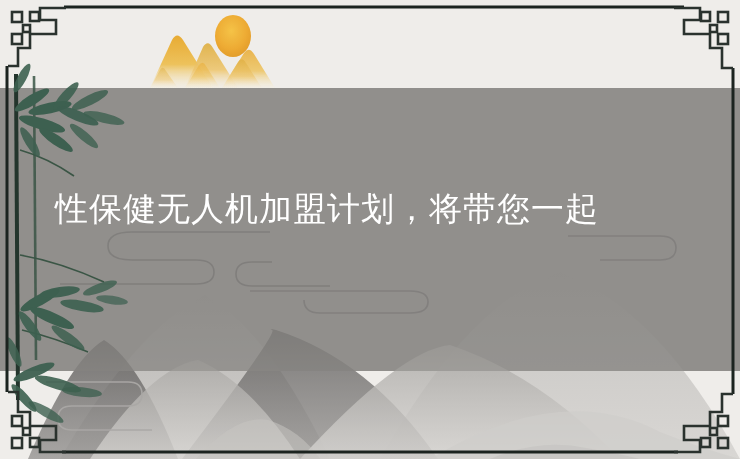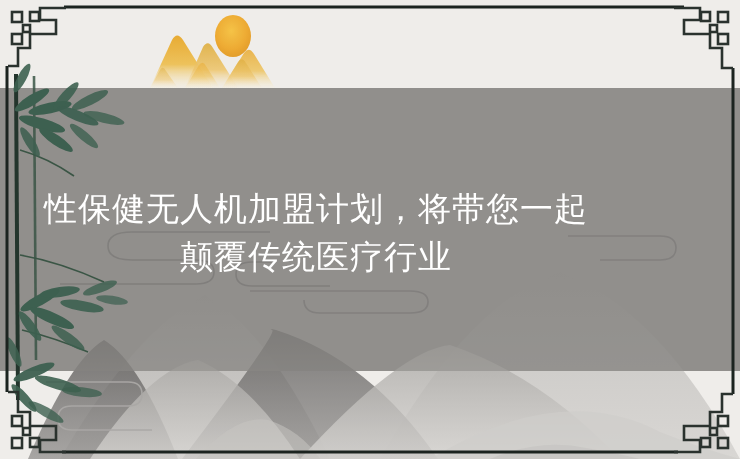--- a/index.html
+++ b/index.html
@@ -18,21 +18,21 @@
   .svg-layer{position:absolute;top:0;left:0;}
 
   
   #band{
     position:absolute;left:0;top:88px;width:740px;height:283px;
     background:#918f8d;
   }
 
   
   #title-block{
-    position:absolute;left:0;top:185px;width:632px;
+    position:absolute;left:11px;top:185px;width:632px;
     text-align:center;
     z-index:40;
     pointer-events:none;
   }
   .title-line{
     color:#ffffff;
     font-size:33px;
     line-height:48px;
     letter-spacing:1px;
     font-weight:400;
@@ -207,16 +207,15 @@
         <rect x="701" y="438" width="9" height="9"></rect>
         <rect x="718" y="416" width="10" height="10"></rect>
         <rect x="710" y="428" width="7" height="7"></rect>
       </g>
 
     </g>
   </svg>
 
   <div id="title-block">
     <div class="title-line">性保健无人机加盟计划，将带您一起</div>
-    <div class="title-line">颠覆传统医疗行业</div>
   </div>
 
 </div>
 
 </body></html>

